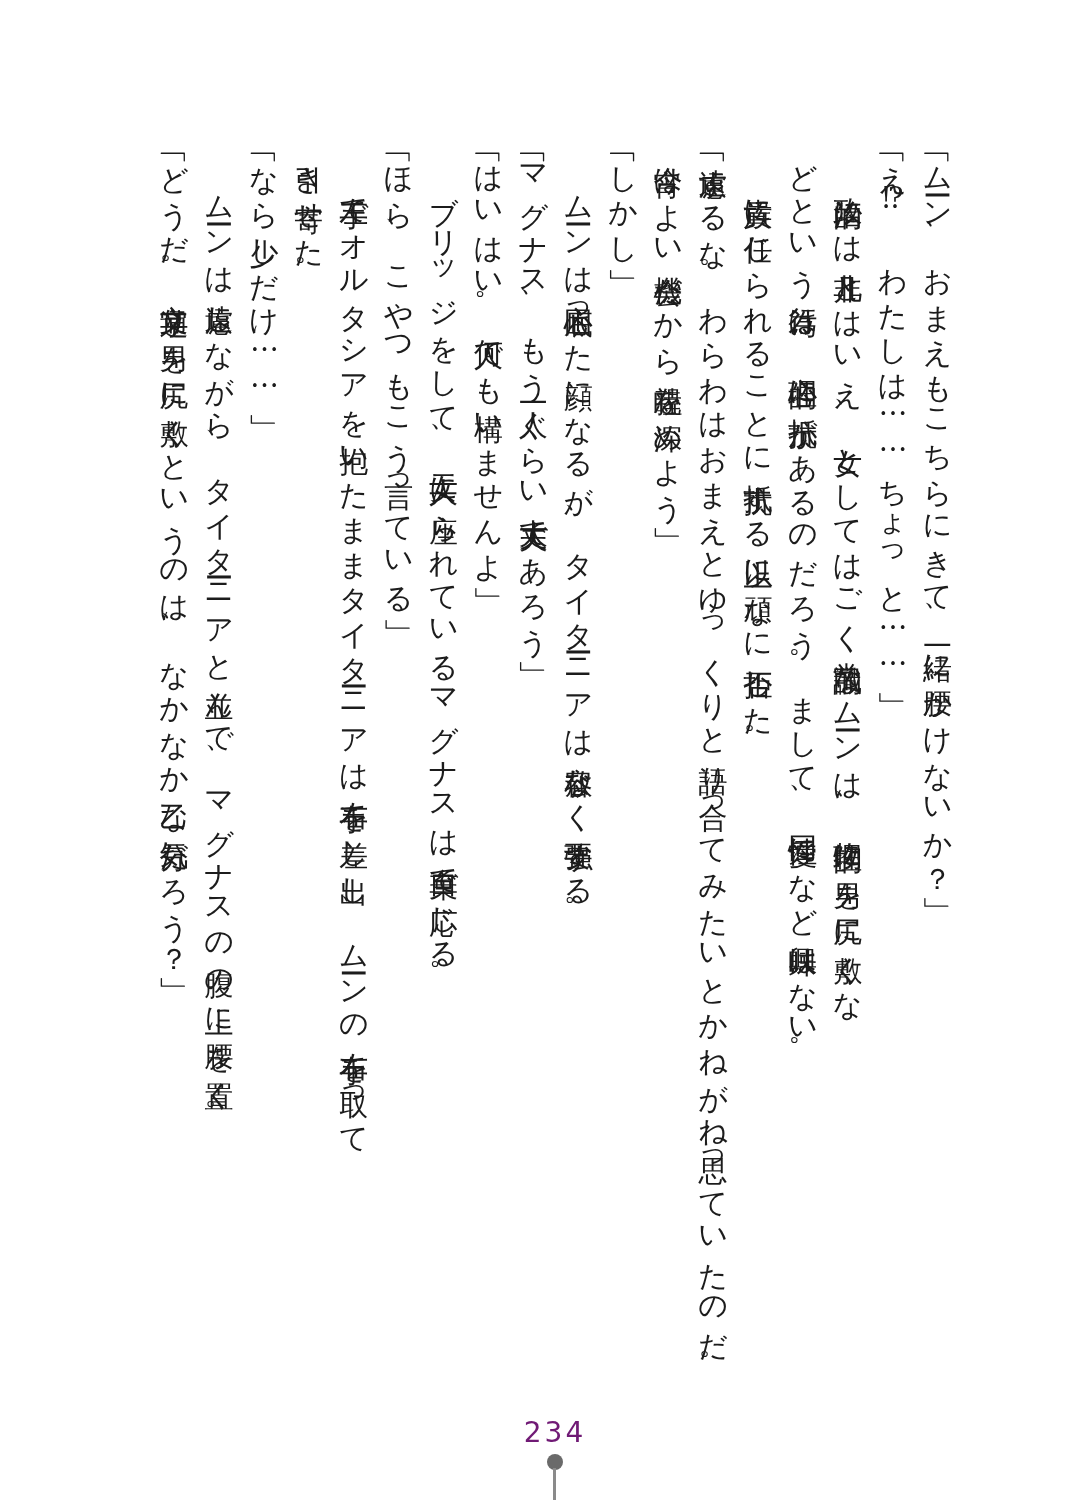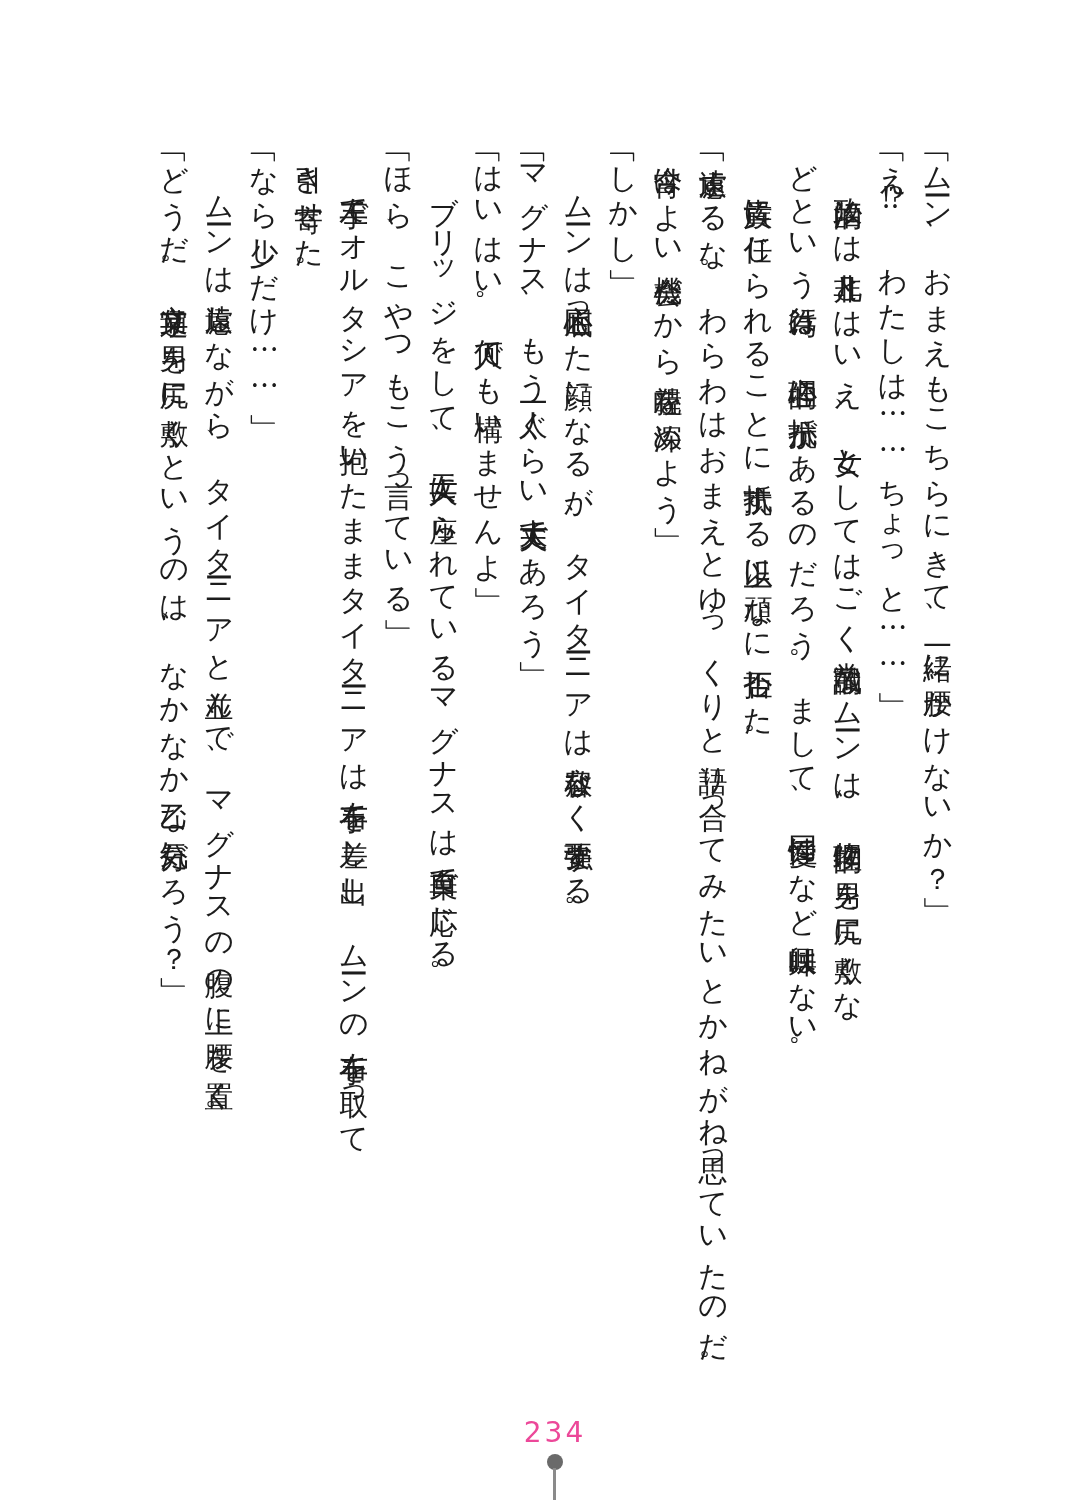--- a/index.html
+++ b/index.html
@@ -35,21 +35,21 @@
   }
   .footer-number {
     position: absolute;
     top: 1416px;
     left: 505px;
     width: 100px;
     text-align: center;
     font-family: "DejaVu Sans", "Liberation Sans", sans-serif;
     font-size: 28px;
     font-weight: normal;
-    color: #ec4899;
+    color: #701a75;
     letter-spacing: 3px;
   }
   .footer-dot {
     position: absolute;
     left: 547px;
     top: 1454px;
     width: 16px;
     height: 16px;
     border-radius: 50%;
     background: #6a6a6a;

